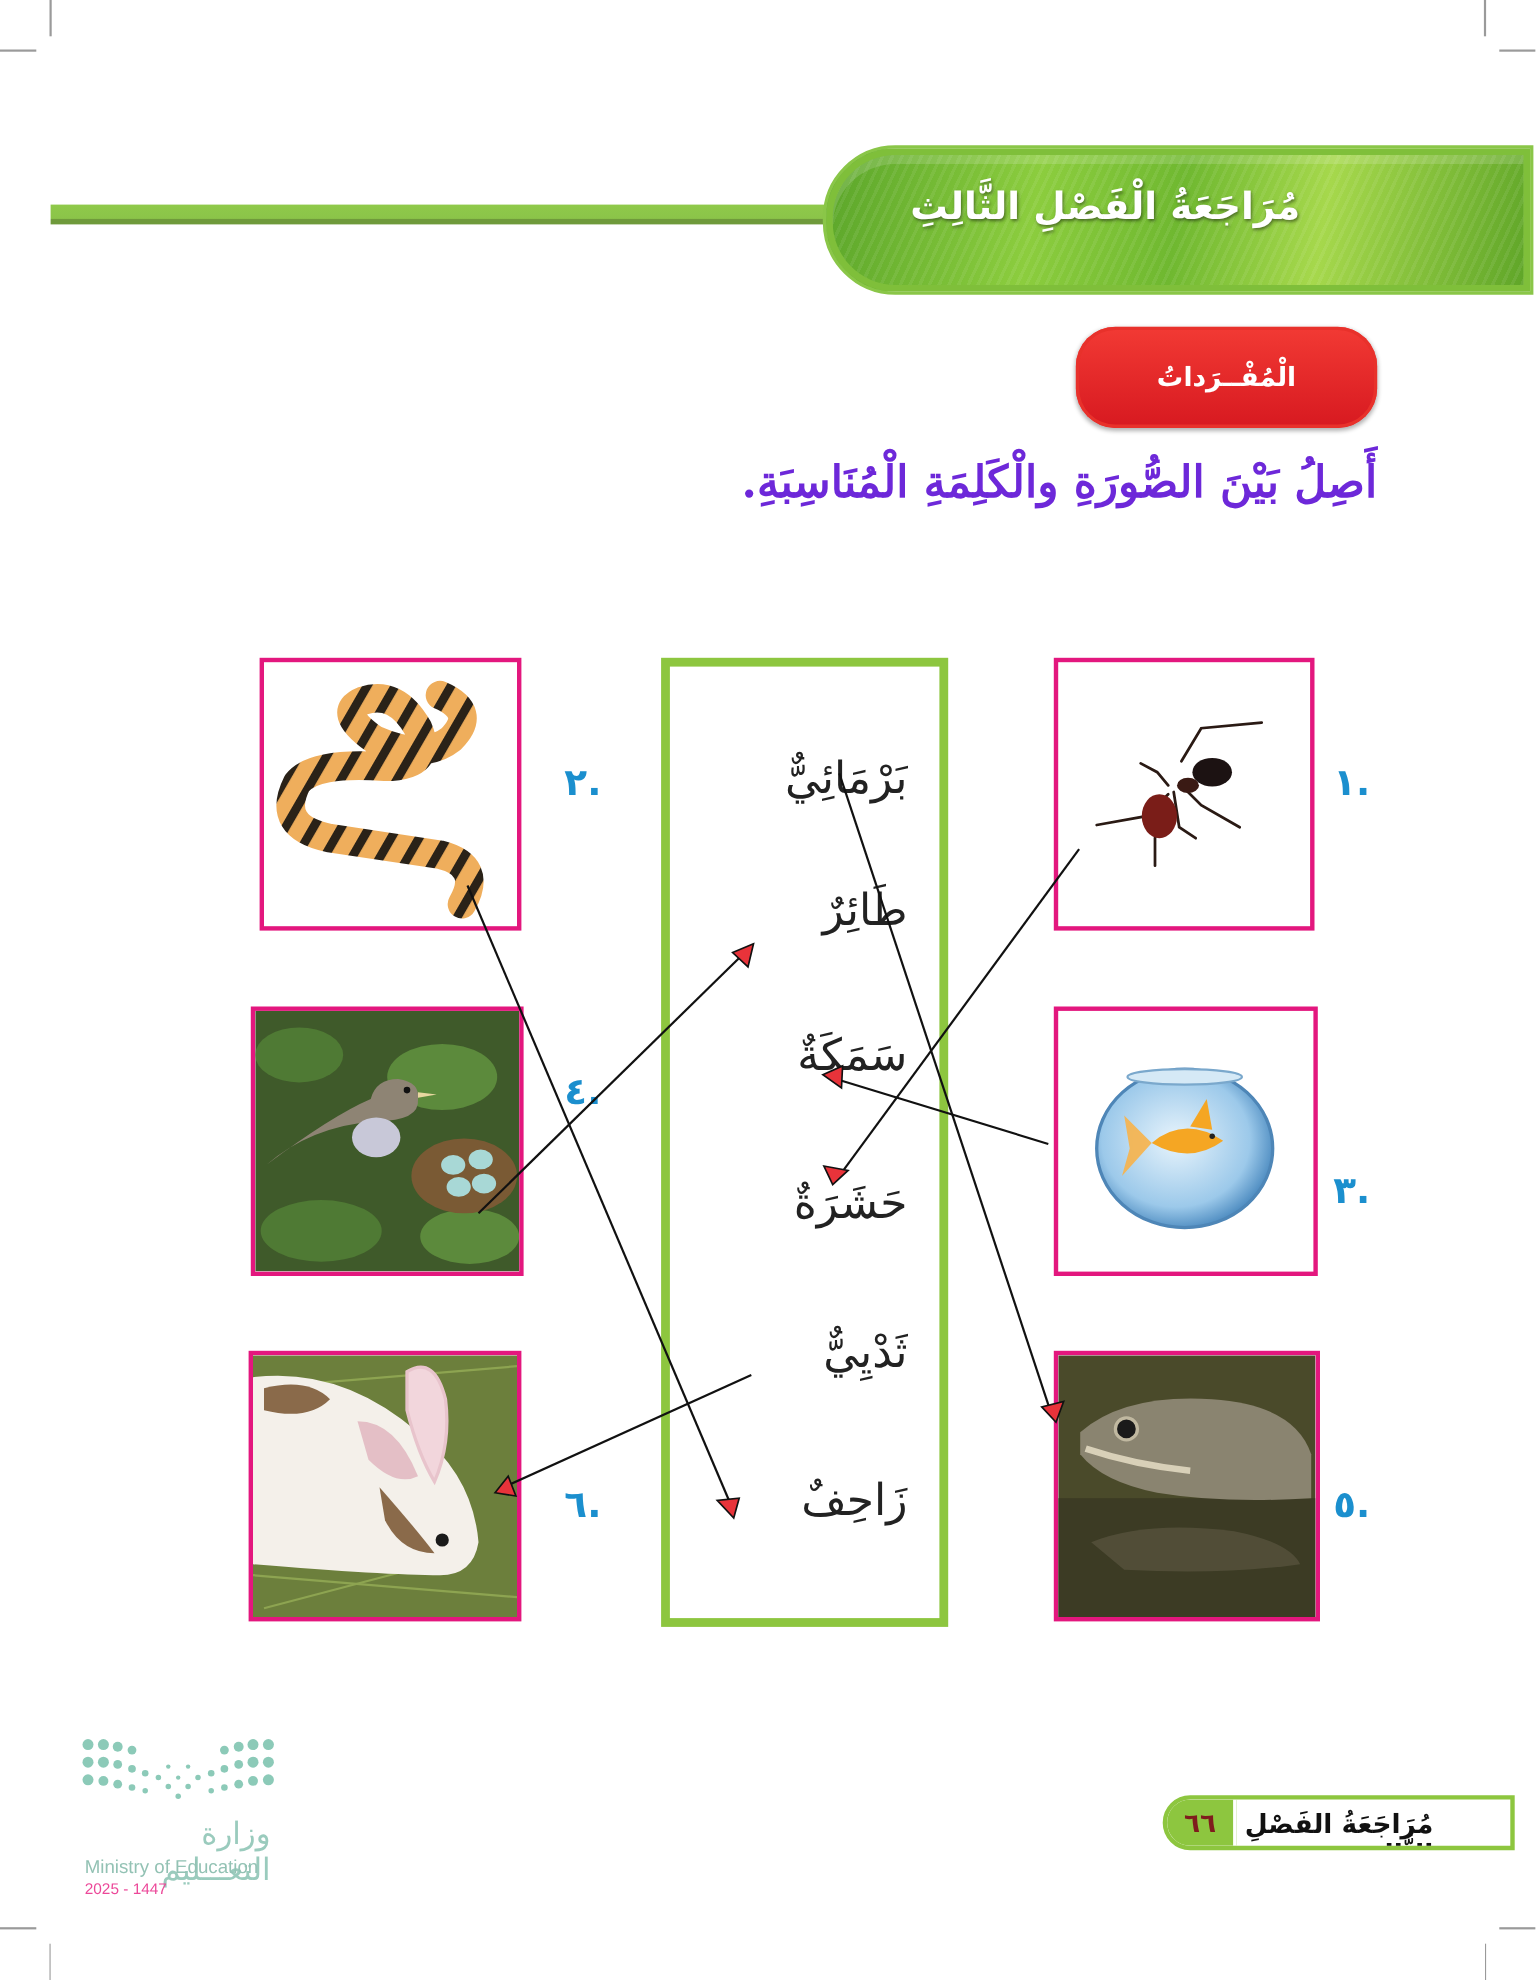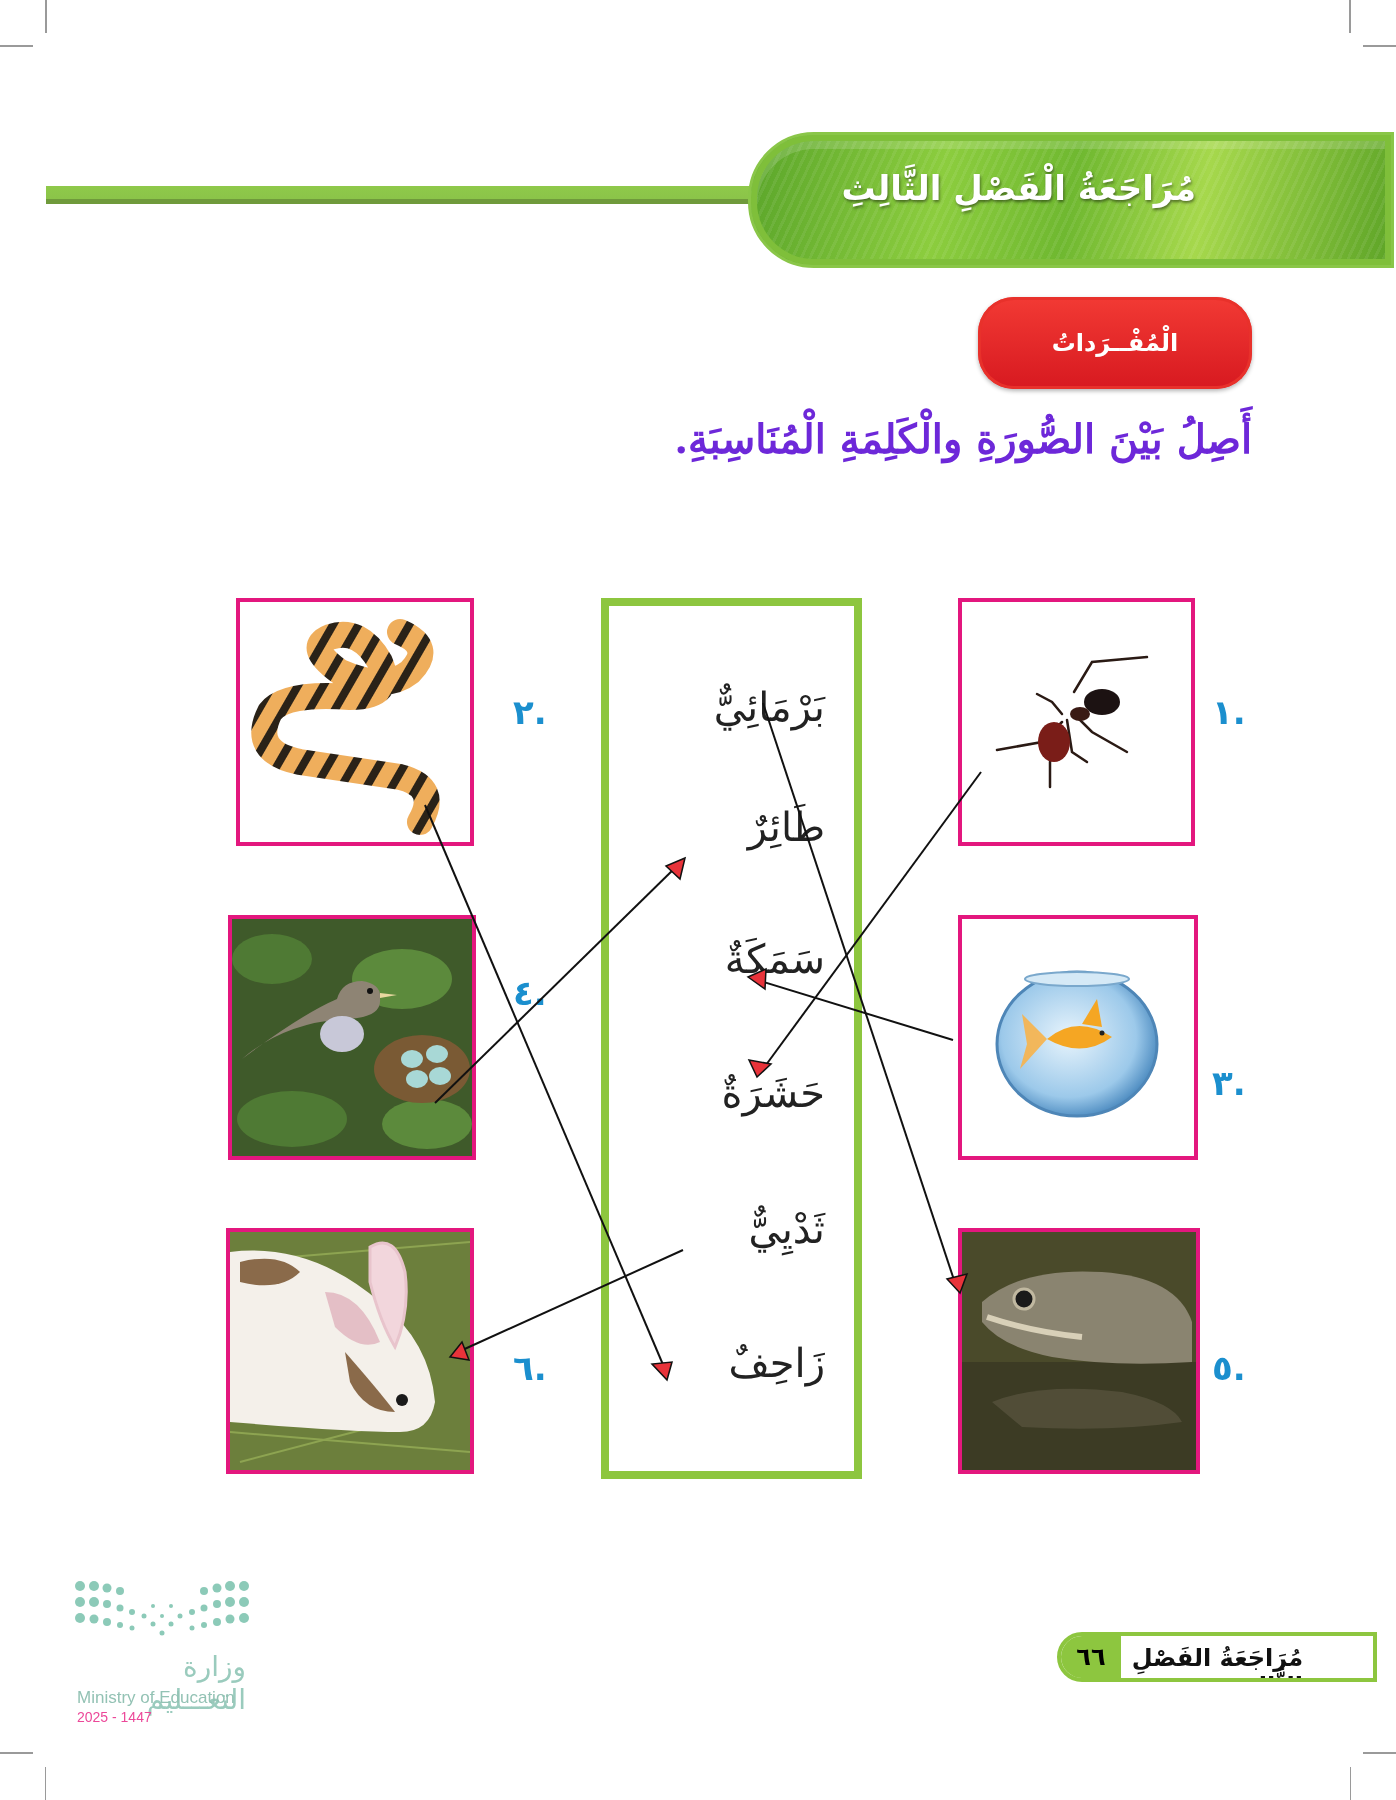--- a/index.html
+++ b/index.html
@@ -15,21 +15,21 @@
   .header-pill {
     position: absolute; left: 748px; top: 132px; width: 640px; height: 130px;
     border-radius: 66px 0 0 66px;
     background:
       repeating-linear-gradient(115deg, rgba(255,255,255,0.07) 0 3px, rgba(255,255,255,0) 3px 8px),
       linear-gradient(100deg, #5aa52a 0%, #8ccd3e 30%, #6fb830 50%, #a6d84c 70%, #5da427 100%);
     box-shadow: inset 0 0 0 6px #7fbf3a, inset 0 8px 0 6px rgba(255,255,255,0.15);
     border: 3px solid #8ac648;
   }
   .header-title {
-    position: absolute; right: 200px; top: 168px; color: #fff;
+    position: absolute; right: 214px; top: 168px; color: #fff;
     font-family: "DejaVu Sans", sans-serif; font-weight: bold; font-size: 34px;
     direction: rtl; text-shadow: 1px 2px 3px rgba(0,0,0,0.45);
   }
   .vocab-badge {
     position: absolute; left: 978px; top: 297px; width: 274px; height: 92px;
     border-radius: 36px; background: linear-gradient(#f23a34, #d71920);
     box-shadow: 0 2px 4px rgba(0,0,0,0.3), inset 0 0 0 3px #e8312b;
     color: #fff; font-weight: bold; font-size: 24px; direction: rtl;
     display: flex; align-items: center; justify-content: center;
   }
@@ -57,21 +57,21 @@
   .moe-ar { position: absolute; left: 76px; top: 1650px; font-size: 28px; color: #9acbbd; direction: rtl; width: 170px; text-align: right;}
   .moe-en { position: absolute; left: 77px; top: 1688px; font-size: 17px; color: #93c2b4; font-family: "Liberation Sans", sans-serif; }
   .moe-year { position: absolute; left: 77px; top: 1709px; font-size: 14px; color: #ec4899; font-family: "Liberation Sans", sans-serif; }
   .footer-tab {
     position: absolute; left: 1057px; top: 1632px; width: 320px; height: 50px;
     border: 4px solid #8dc63f; border-radius: 28px 0 0 28px; background: #fff; box-sizing: border-box;
     overflow: hidden;
   }
   .footer-num {
     position: absolute; left: 0; top: 0; width: 60px; height: 100%;
-    background: #8dc63f; color: #000000; font-size: 24px; font-weight: bold;
+    background: #8dc63f; color: #7f1d1d; font-size: 24px; font-weight: bold;
     display: flex; align-items: center; justify-content: center; border-right: 3px solid #fff;
   }
   .footer-label {
     position: absolute; right: 70px; top: 8px; direction: rtl;
     font-size: 24px; font-weight: bold; color: #111;
   }
 </style>
 </head>
 <body>
 

